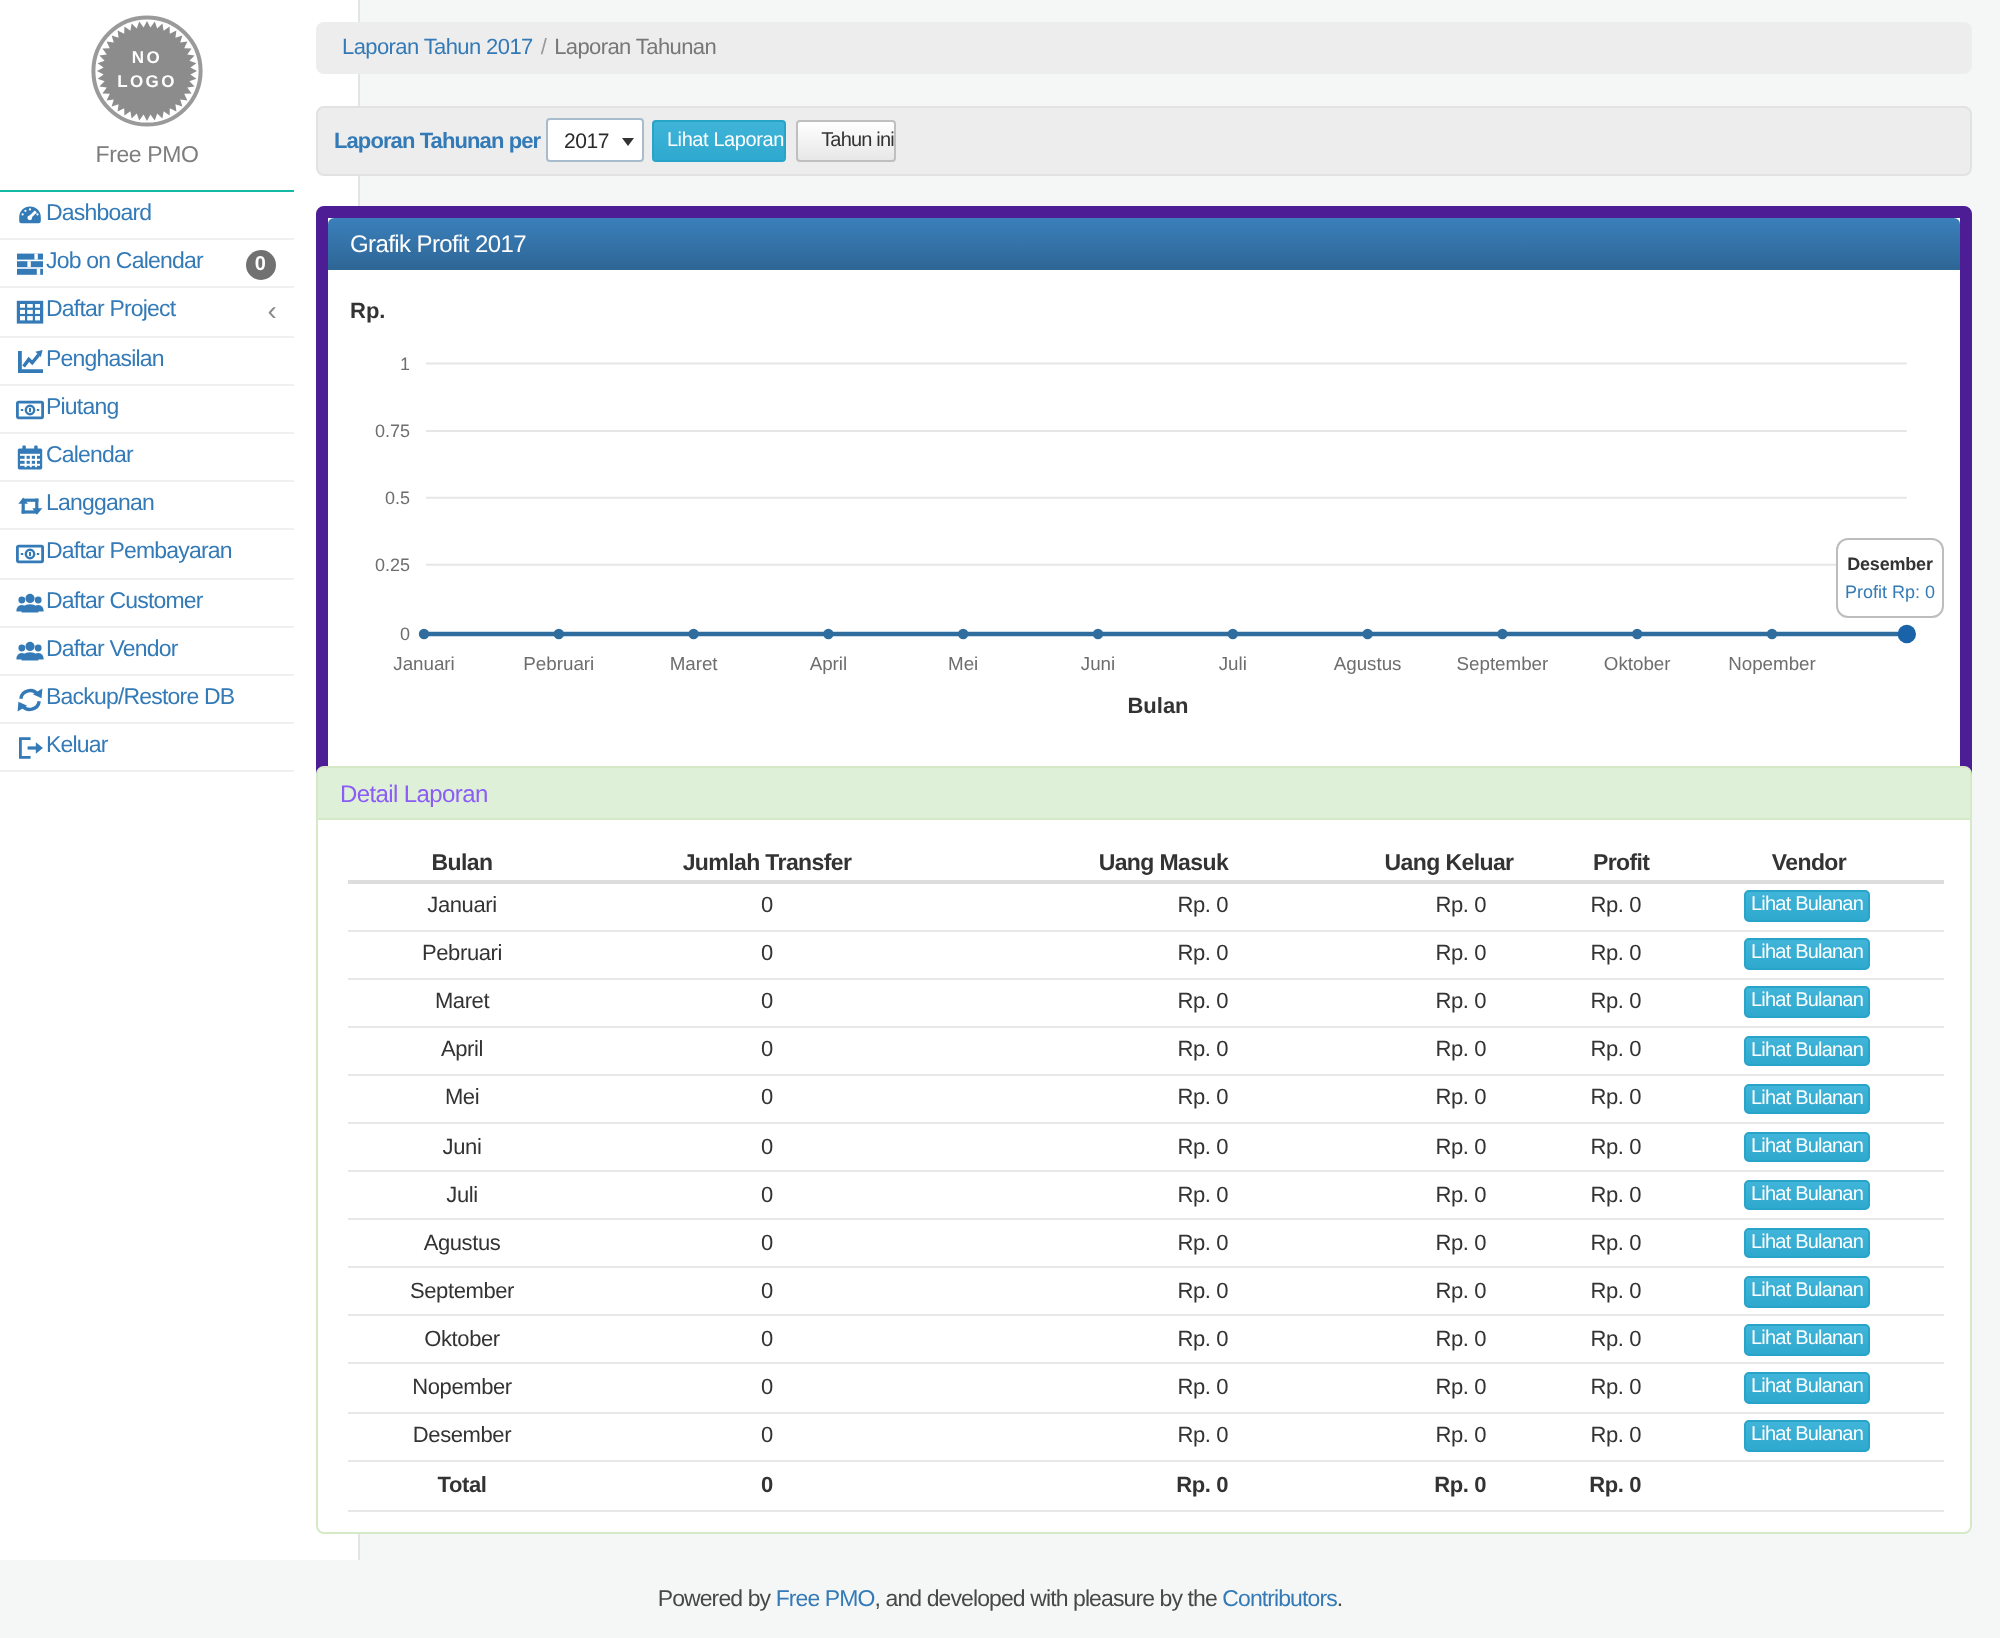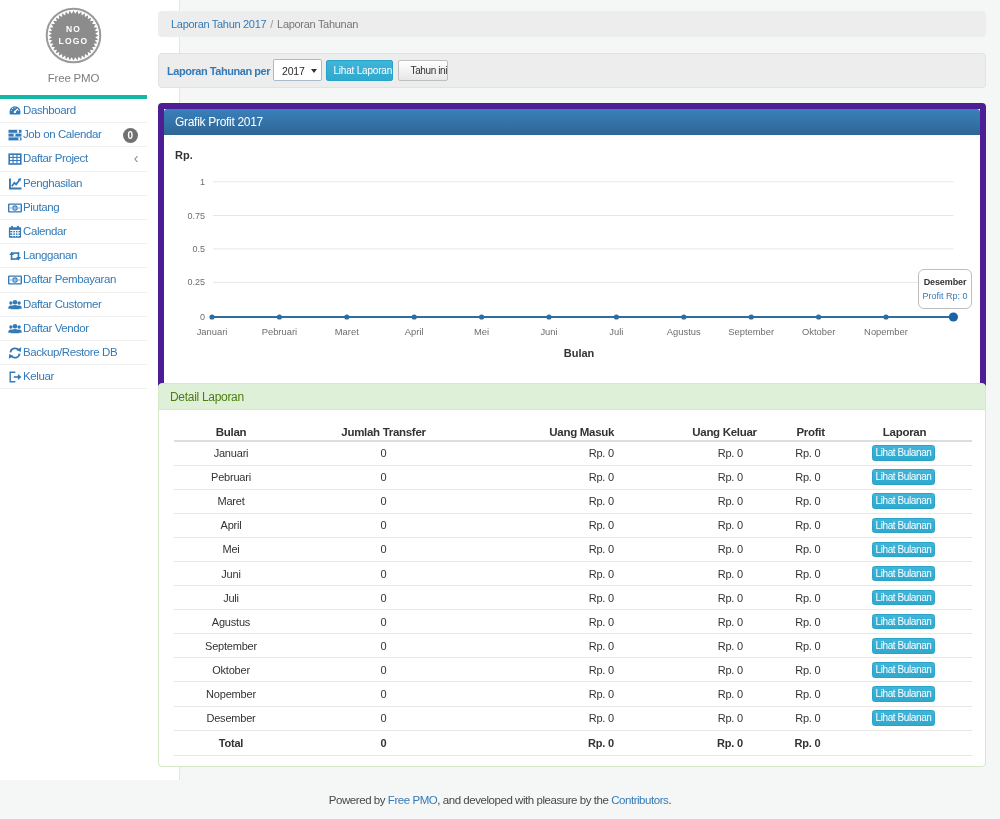--- a/index.html
+++ b/index.html
@@ -2,21 +2,21 @@
 <html><head>
 <meta charset="utf-8">
 <title>Free PMO</title>
 <style>
 * { margin:0; padding:0; box-sizing:border-box; }
 html,body { width:1000px; height:819px; font-family:"Liberation Sans",sans-serif; background:#f5f6f6; }
 #page { position:relative; width:1000px; height:819px; overflow:hidden; }
 #sidebar { position:absolute; left:0; top:0; width:180px; height:780px; background:#fff; border-right:1px solid #e4e4e4; }
 #logo { position:absolute; left:0; top:0; width:147px; text-align:center; }
 #freepmo { position:absolute; top:72px; left:0; width:147px; text-align:center; font-size:11.5px; letter-spacing:-0.2px; color:#7d7d7d; }
-#menu { position:absolute; top:95px; left:0; width:147px; border-top:4px solid #14b8a6; }
+#menu { position:absolute; top:95px; left:0; width:147px; border-top:1px solid #14b8a6; }
 .mi { position:relative; height:24.2px; border-bottom:1px solid #f0f0f0; color:#337ab7; font-size:11.5px; letter-spacing:-0.4px; line-height:23.5px; white-space:nowrap; }
 .mi svg { position:absolute; left:8px; top:5px; }
 .mi .t { position:absolute; left:23px; top:0; }
 .badge0 { position:absolute; right:9.5px; top:4.5px; width:15px; height:15px; background:#717171; border-radius:8px; color:#fff; font-size:10px; font-weight:bold; text-align:center; line-height:15px; }
 .chev { position:absolute; right:9px; top:0; color:#888; font-size:14px; }
 #content { position:absolute; left:149px; top:0; width:851px; height:780px; }
 #breadcrumb { position:absolute; left:9px; top:11px; width:828px; height:26px; background:#ededed; border-radius:4px; font-size:11px; letter-spacing:-0.3px; line-height:26px; padding-left:13px; color:#777; }
 #breadcrumb a { color:#337ab7; text-decoration:none; }
 #breadcrumb .sep { color:#999; padding:0 4px; }
 #well { position:absolute; left:9px; top:53px; width:828px; height:35px; background:#ededed; border:1px solid #e2e2e2; border-radius:4px;padding-left:32px; }
@@ -24,21 +24,21 @@
 #fakesel { position:absolute; left:114px; top:5px; width:48.5px; height:21.6px; background:#fff; border:1px solid #a8bccb; border-radius:2px; }
 #fakesel .v { position:absolute; left:8px; top:4.5px; font-size:10.5px; letter-spacing:-0.2px; color:#2a2a2a; }
 #fakesel .ar { position:absolute; right:4px; top:9px; width:0; height:0; border-left:3.5px solid transparent; border-right:3.5px solid transparent; border-top:4.5px solid #333; }
 .btn { display:inline-block; text-align:right; border-radius:3px; font-family:"Liberation Sans",sans-serif; }
 #btn-lihat { position:absolute; left:167px; top:6px; width:67px; height:21px; background:linear-gradient(#40b4d9,#2fa9cf); border:1px solid #28a4c9; border-radius:2px; color:#fff; font-size:10px; line-height:19px; white-space:nowrap; letter-spacing:-0.2px; }
 #btn-tahun { position:absolute; left:239px; top:6px; width:50px; height:21px; background:linear-gradient(#fff,#e7e7e7); border:1px solid #bfbfbf; border-radius:2px; color:#333; font-size:10px; line-height:19px; white-space:nowrap; letter-spacing:-0.4px; }
 .panel { position:absolute; left:9px; width:828px; background:#fff; border-radius:4px; }
 #panel-chart { top:103px; height:324px; border:6px solid #4c1d95; }
 #panel-chart .hd { height:26px; background:linear-gradient(#3a80bb,#2e6695); border-radius:3px 3px 0 0; color:#fff; font-size:12px; letter-spacing:-0.3px; line-height:27px; padding-left:11px; }
 #panel-detail { top:383px; height:384px; border:1px solid #d6e9c6; }
-#panel-detail .hd { height:26px; background:#dff0d8; border-radius:3px 3px 0 0; color:#4d7c0f; font-size:12px; letter-spacing:-0.3px; line-height:27px; padding-left:11px; border-bottom:1px solid #d6e9c6; }
+#panel-detail .hd { height:26px; background:#dff0d8; border-radius:3px 3px 0 0; color:#8b5cf6; font-size:12px; letter-spacing:-0.3px; line-height:27px; padding-left:11px; border-bottom:1px solid #d6e9c6; }
 #tooltip { position:absolute; left:754px; top:160px; width:54px; height:40px; background:rgba(255,255,255,.96); border:1px solid #bdbdbd; border-radius:6px; text-align:center; }
 #tooltip .l1 { white-space:nowrap; font-size:9px; letter-spacing:-0.1px; font-weight:bold; color:#333; margin-top:7px; }
 #tooltip .l2 { white-space:nowrap; font-size:9px; color:#337ab7; margin-top:3.5px; }
 
 #tbl { position:absolute; left:15px; top:39.5px; width:798px; font-size:11px; letter-spacing:-0.2px; color:#333; }
 .hrow { position:relative; height:18px; font-weight:bold; font-size:11.5px; letter-spacing:-0.3px; border-bottom:2px solid #ddd; }
 .trow { position:relative; height:24.1px; border-bottom:1px solid #e7e7e7; }
 .trow.total { height:25px; font-weight:bold; }
 .cc { position:absolute; transform:translateX(-50%); top:50%; margin-top:-8px; line-height:16px; white-space:nowrap; }
 .cr { position:absolute; transform:translateX(-100%); top:50%; margin-top:-8px; line-height:16px; white-space:nowrap; }
@@ -246,21 +246,21 @@
     </div>
     <div class="panel" id="panel-detail">
       <div class="hd">Detail Laporan</div>
       <div id="tbl">
 <div class="hrow">
             <span class="cc" style="left:57px">Bulan</span>
             <span class="cc" style="left:209.5px">Jumlah Transfer</span>
             <span class="cc" style="left:407.7px">Uang Masuk</span>
             <span class="cc" style="left:550.5px">Uang Keluar</span>
             <span class="cc" style="left:636.6px">Profit</span>
-            <span class="cc" style="left:730.5px">Laporan</span>
+            <span class="cc" style="left:730.5px">Vendor</span>
           </div>
 <div class="trow">
             <span class="cc" style="left:57px">Januari</span>
             <span class="cc" style="left:209.5px">0</span>
             <span class="cr" style="left:440px">Rp. 0</span>
             <span class="cr" style="left:569px">Rp. 0</span>
             <span class="cr" style="left:646.5px">Rp. 0</span>
             <span class="btn-bul">Lihat Bulanan</span>
           </div>
 <div class="trow">

